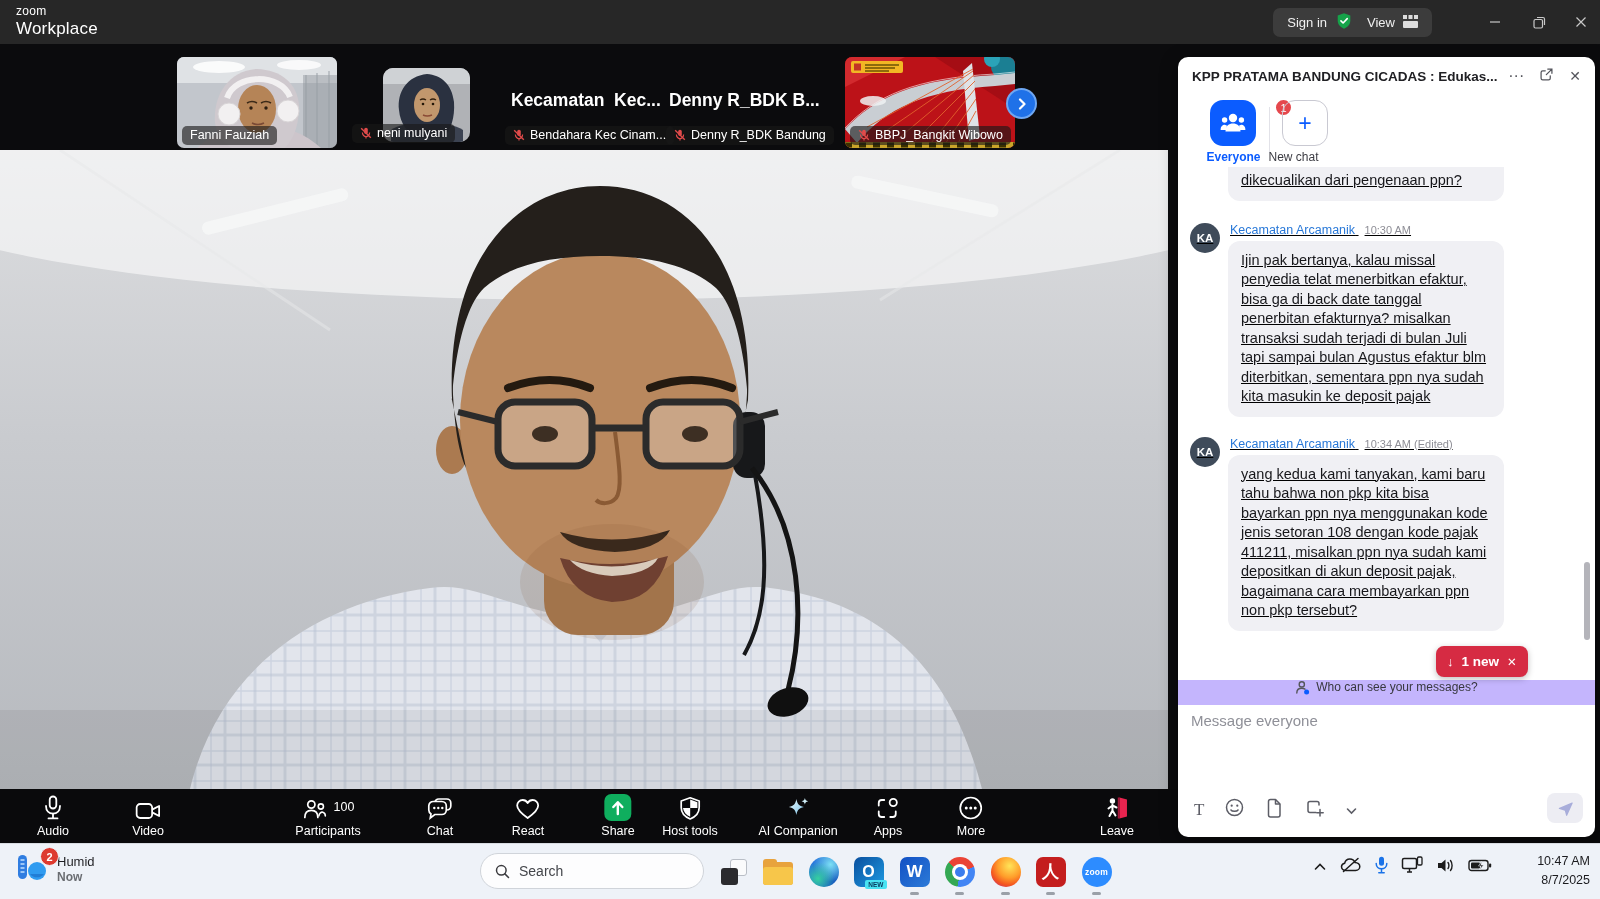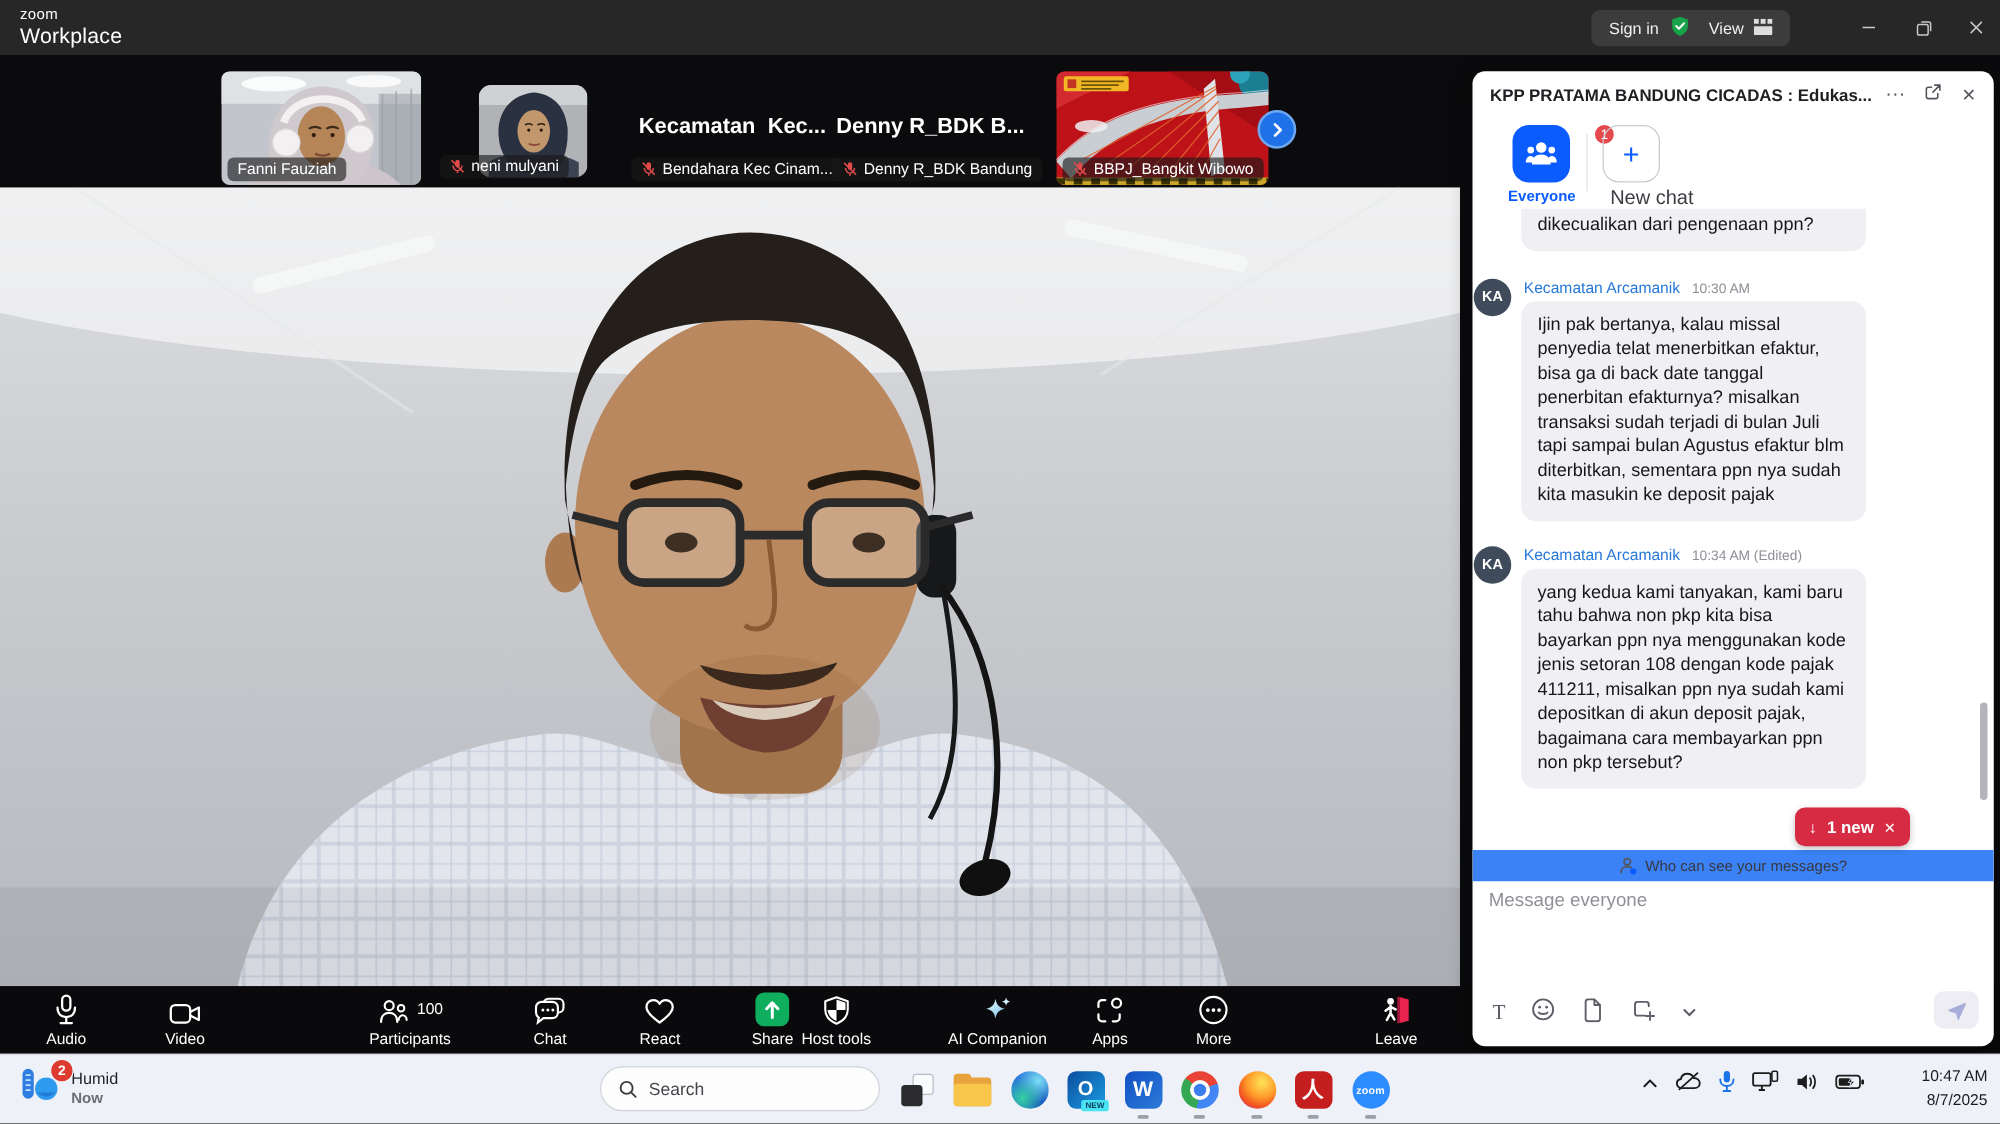--- a/index.html
+++ b/index.html
@@ -52,45 +52,45 @@
   .p-hicons .ghyph { font-size:16px; line-height:1; }
   .tabs { position:absolute; top:38px; left:0; right:0; height:72px; }
   .ev-ico { position:absolute; left:32px; top:5px; width:46px; height:46px; border-radius:13px; background:#0b5cff;
             display:flex; align-items:center; justify-content:center; }
   .ev-badge { position:absolute; left:64px; top:-2px; min-width:19px; height:19px; border-radius:10px; background:#e5484d;
               border:2px solid #fff; color:#fff; font-size:11px; display:flex; align-items:center; justify-content:center; padding:0 4px; }
   .ev-label { position:absolute; left:8px; top:55px; width:95px; text-align:center; color:#0b5cff; font-size:12px; font-weight:bold; }
   .tab-div { position:absolute; left:91px; top:12px; width:1px; height:46px; background:#e2e2e8; }
   .nc-ico { position:absolute; left:104px; top:5px; width:46px; height:46px; border-radius:13px; border:1.5px solid #c9c9d2;
             display:flex; align-items:center; justify-content:center; color:#0b5cff; font-size:23px; font-weight:400; }
-  .nc-label { position:absolute; left:96px; top:55px; width:95px; text-align:center; color:#3c3c43; font-size:16px; }
-
-  .msgs { position:absolute; top:110px; left:0; right:0; height:513px; overflow:hidden; padding:0 16px 0 1px; }
+  .nc-label { position:absolute; left:68px; top:55px; width:95px; text-align:center; color:#3c3c43; font-size:12px; }
+
+  .msgs { position:absolute; top:110px; left:0; right:0; height:513px; overflow:hidden; padding:0 16px 0 12px;text-decoration:underline; }
   .msg { display:flex; gap:8px; }
   .avatar { width:30px; height:30px; min-width:30px; border-radius:50%; background:#3f4b5a; color:#fff;
             font-size:11.5px; font-weight:bold; display:flex; align-items:center; justify-content:center; }
   .av-spacer { width:30px; min-width:30px; }
   .mhead { font-size:12.5px; margin:0 0 4px 2px; }
   .sender { color:#2878d8; font-weight:500; }
   .mtime { color:#8e8e96; font-size:11px; margin-left:6px; }
   .bubble { background:#f0f0f4; border-radius:12px; padding:10px 13px; width:276px; font-size:14.5px;
             line-height:19.5px; color:#17171b; }
   .m-partial { margin-top:-24px; }
   .m-partial .bubble { padding-top:28px; }
   .m2 { margin-top:22px; }
   .m3 { margin-top:20px; }
   .m-last { margin-top:16px; }
 
   .newpill { position:absolute; left:258px; top:589px; height:31px; border-radius:8px; background:#d62b43; color:#fff;
              display:flex; align-items:center; gap:8px; padding:0 11px; font-size:13px; box-shadow:0 2px 6px rgba(0,0,0,.25); z-index:6; }
   .newpill .nlab { font-weight:bold; font-size:13.5px; }
   .scrollthumb { position:absolute; right:5px; top:505px; width:6px; height:78px; border-radius:3px; background:#b4b4ba; }
 
-  .privacy { position:absolute; top:623px; left:0; right:0; height:25px; background:#3b82f6; display:flex;
-             align-items:center; justify-content:center; gap:6px; font-size:12px; color:#38383f; }
+  .privacy { position:absolute; top:623px; left:0; right:0; height:25px; background:#c4b5fd; display:flex;
+             justify-content:center; gap:6px; font-size:12px; color:#38383f; }
   .composer-ph { position:absolute; top:655px; left:13px; font-size:15px; color:#8f9098; }
   .ctools { position:absolute; top:740px; left:16px; display:flex; align-items:center; gap:21px; color:#5c5d66; }
   .ctools .tglyph { font-size:17px; font-family:"Liberation Serif", serif; }
   .sendbtn { position:absolute; right:12px; top:736px; width:36px; height:30px; border-radius:8px; background:#ededf3;
              display:flex; align-items:center; justify-content:center; }
 
   
   .taskbar { position:absolute; top:843px; left:0; width:1600px; height:56px; background:#eef2f8; border-top:1px solid #d7dbe1; z-index:40; }
   .weather { position:absolute; left:16px; top:8px; display:flex; align-items:center; gap:9px; }
   .w-badge { position:absolute; left:24px; top:-5px; width:19px; height:19px; border-radius:50%; background:#dd3a30; color:#fff;
@@ -405,21 +405,21 @@
         <div class="mtb-ico">
           <div class="share-box">
             <svg width="15" height="16" viewBox="0 0 15 16">
                 <path d="M7.5 14 V3 M3 7 L7.5 2.2 L12 7" stroke="#fff" stroke-width="2.4" fill="none" stroke-linecap="round" stroke-linejoin="round"></path>
               </svg>
           </div>
         </div>
         <div class="mtb-label">Share</div>
       </div>
 
-      <div class="mtb" style="left:669px">
+      <div class="mtb" style="left:690px">
         <div class="mtb-ico">
           <svg width="24" height="25" viewBox="0 0 24 25">
               <path d="M12 1.8 L21 5 V11.5 C21 17 17.2 20.8 12 23 C6.8 20.8 3 17 3 11.5 V5 Z" stroke="#fff" stroke-width="1.7" fill="none" stroke-linejoin="round"></path>
               <path d="M12 3.6 L19.2 6.2 V12 H12 Z" fill="#fff"></path>
               <path d="M12 12 H4.8 C5.3 16 7.8 19 12 20.8 Z" fill="#fff"></path>
             </svg>
         </div>
         <div class="mtb-label">Host tools</div>
       </div>
 

